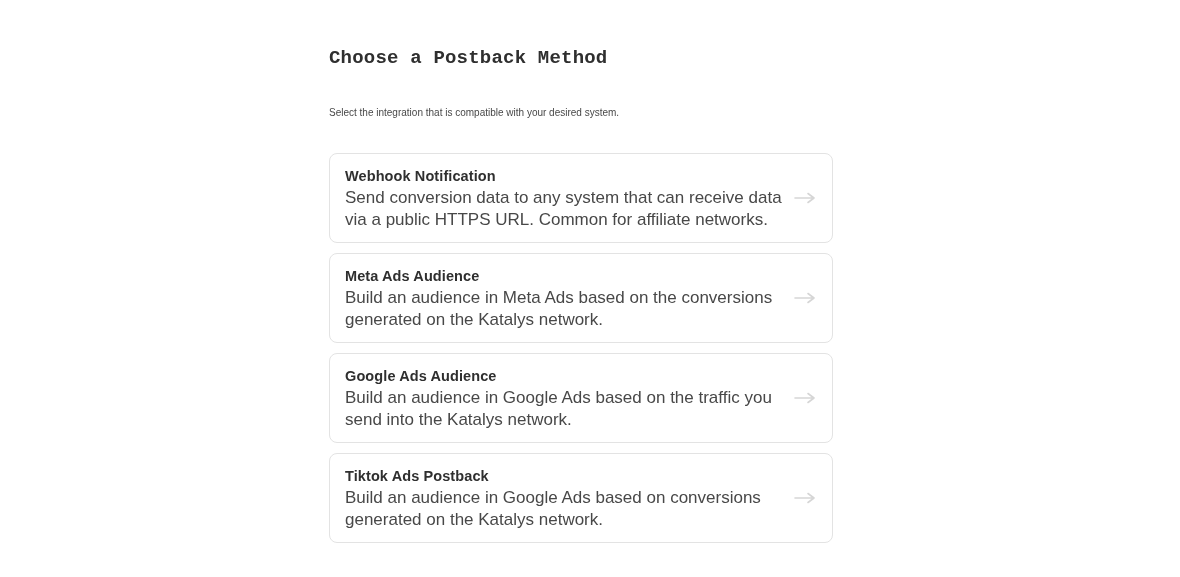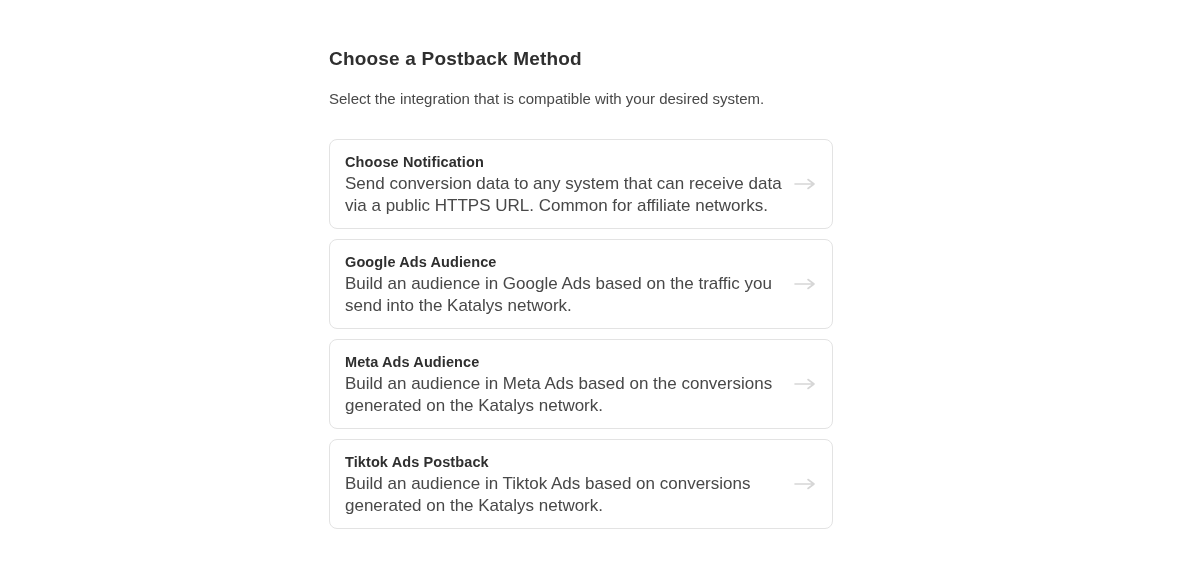--- a/index.html
+++ b/index.html
@@ -16,24 +16,25 @@
     padding: 48px 0 0 329px;
     width: 100%;
   }
   .page-title {
     margin: 0;
     font-size: 19px;
     line-height: 21px;
     font-weight: 700;
     letter-spacing: 0.2px;
     color: var(--heading, #2e2e2e);
+    font-family: Liberation Mono, monospace;
   }
   .page-subtitle {
-    margin: 19px 0 0 0;
-    font-size: 15px;
+    margin: 33px 0 0 0;
+    font-size: 10px;
     line-height: 22px;
     color: var(--body-text, #454545);
   }
   .method-list {
     margin-top: 29px;
     display: flex;
     flex-direction: column;
     gap: 10px;
     width: 504px;
   }
@@ -73,22 +74,34 @@
 <body>
 
 <div class="content">
   <h1 class="page-title">Choose a Postback Method</h1>
   <p class="page-subtitle">Select the integration that is compatible with your desired system.</p>
 
   <div class="method-list">
 
     <div class="method-card">
       <div class="method-text">
-        <div class="method-title">Choose Notification</div>
+        <div class="method-title">Webhook Notification</div>
         <div class="method-desc">Send conversion data to any system that can receive data via a public HTTPS URL. Common for affiliate networks.</div>
+      </div>
+      <span class="arrow">
+        <svg width="22" height="12" viewBox="0 0 22 12">
+            <path d="M1 6 H19 M14 1.5 L20 6 L14 10.5" fill="none" stroke="currentColor" stroke-width="1.6" stroke-linecap="round" stroke-linejoin="round"></path>
+          </svg>
+      </span>
+    </div>
+
+    <div class="method-card">
+      <div class="method-text">
+        <div class="method-title">Meta Ads Audience</div>
+        <div class="method-desc">Build an audience in Meta Ads based on the conversions generated on the Katalys network.</div>
       </div>
       <span class="arrow">
         <svg width="22" height="12" viewBox="0 0 22 12">
             <path d="M1 6 H19 M14 1.5 L20 6 L14 10.5" fill="none" stroke="currentColor" stroke-width="1.6" stroke-linecap="round" stroke-linejoin="round"></path>
           </svg>
       </span>
     </div>
 
     <div class="method-card">
       <div class="method-text">
@@ -97,34 +110,22 @@
       </div>
       <span class="arrow">
         <svg width="22" height="12" viewBox="0 0 22 12">
             <path d="M1 6 H19 M14 1.5 L20 6 L14 10.5" fill="none" stroke="currentColor" stroke-width="1.6" stroke-linecap="round" stroke-linejoin="round"></path>
           </svg>
       </span>
     </div>
 
     <div class="method-card">
       <div class="method-text">
-        <div class="method-title">Meta Ads Audience</div>
-        <div class="method-desc">Build an audience in Meta Ads based on the conversions generated on the Katalys network.</div>
-      </div>
-      <span class="arrow">
-        <svg width="22" height="12" viewBox="0 0 22 12">
-            <path d="M1 6 H19 M14 1.5 L20 6 L14 10.5" fill="none" stroke="currentColor" stroke-width="1.6" stroke-linecap="round" stroke-linejoin="round"></path>
-          </svg>
-      </span>
-    </div>
-
-    <div class="method-card">
-      <div class="method-text">
         <div class="method-title">Tiktok Ads Postback</div>
-        <div class="method-desc">Build an audience in Tiktok Ads based on conversions generated on the Katalys network.</div>
+        <div class="method-desc">Build an audience in Google Ads based on conversions generated on the Katalys network.</div>
       </div>
       <span class="arrow">
         <svg width="22" height="12" viewBox="0 0 22 12">
             <path d="M1 6 H19 M14 1.5 L20 6 L14 10.5" fill="none" stroke="currentColor" stroke-width="1.6" stroke-linecap="round" stroke-linejoin="round"></path>
           </svg>
       </span>
     </div>
 
   </div>
 </div>

